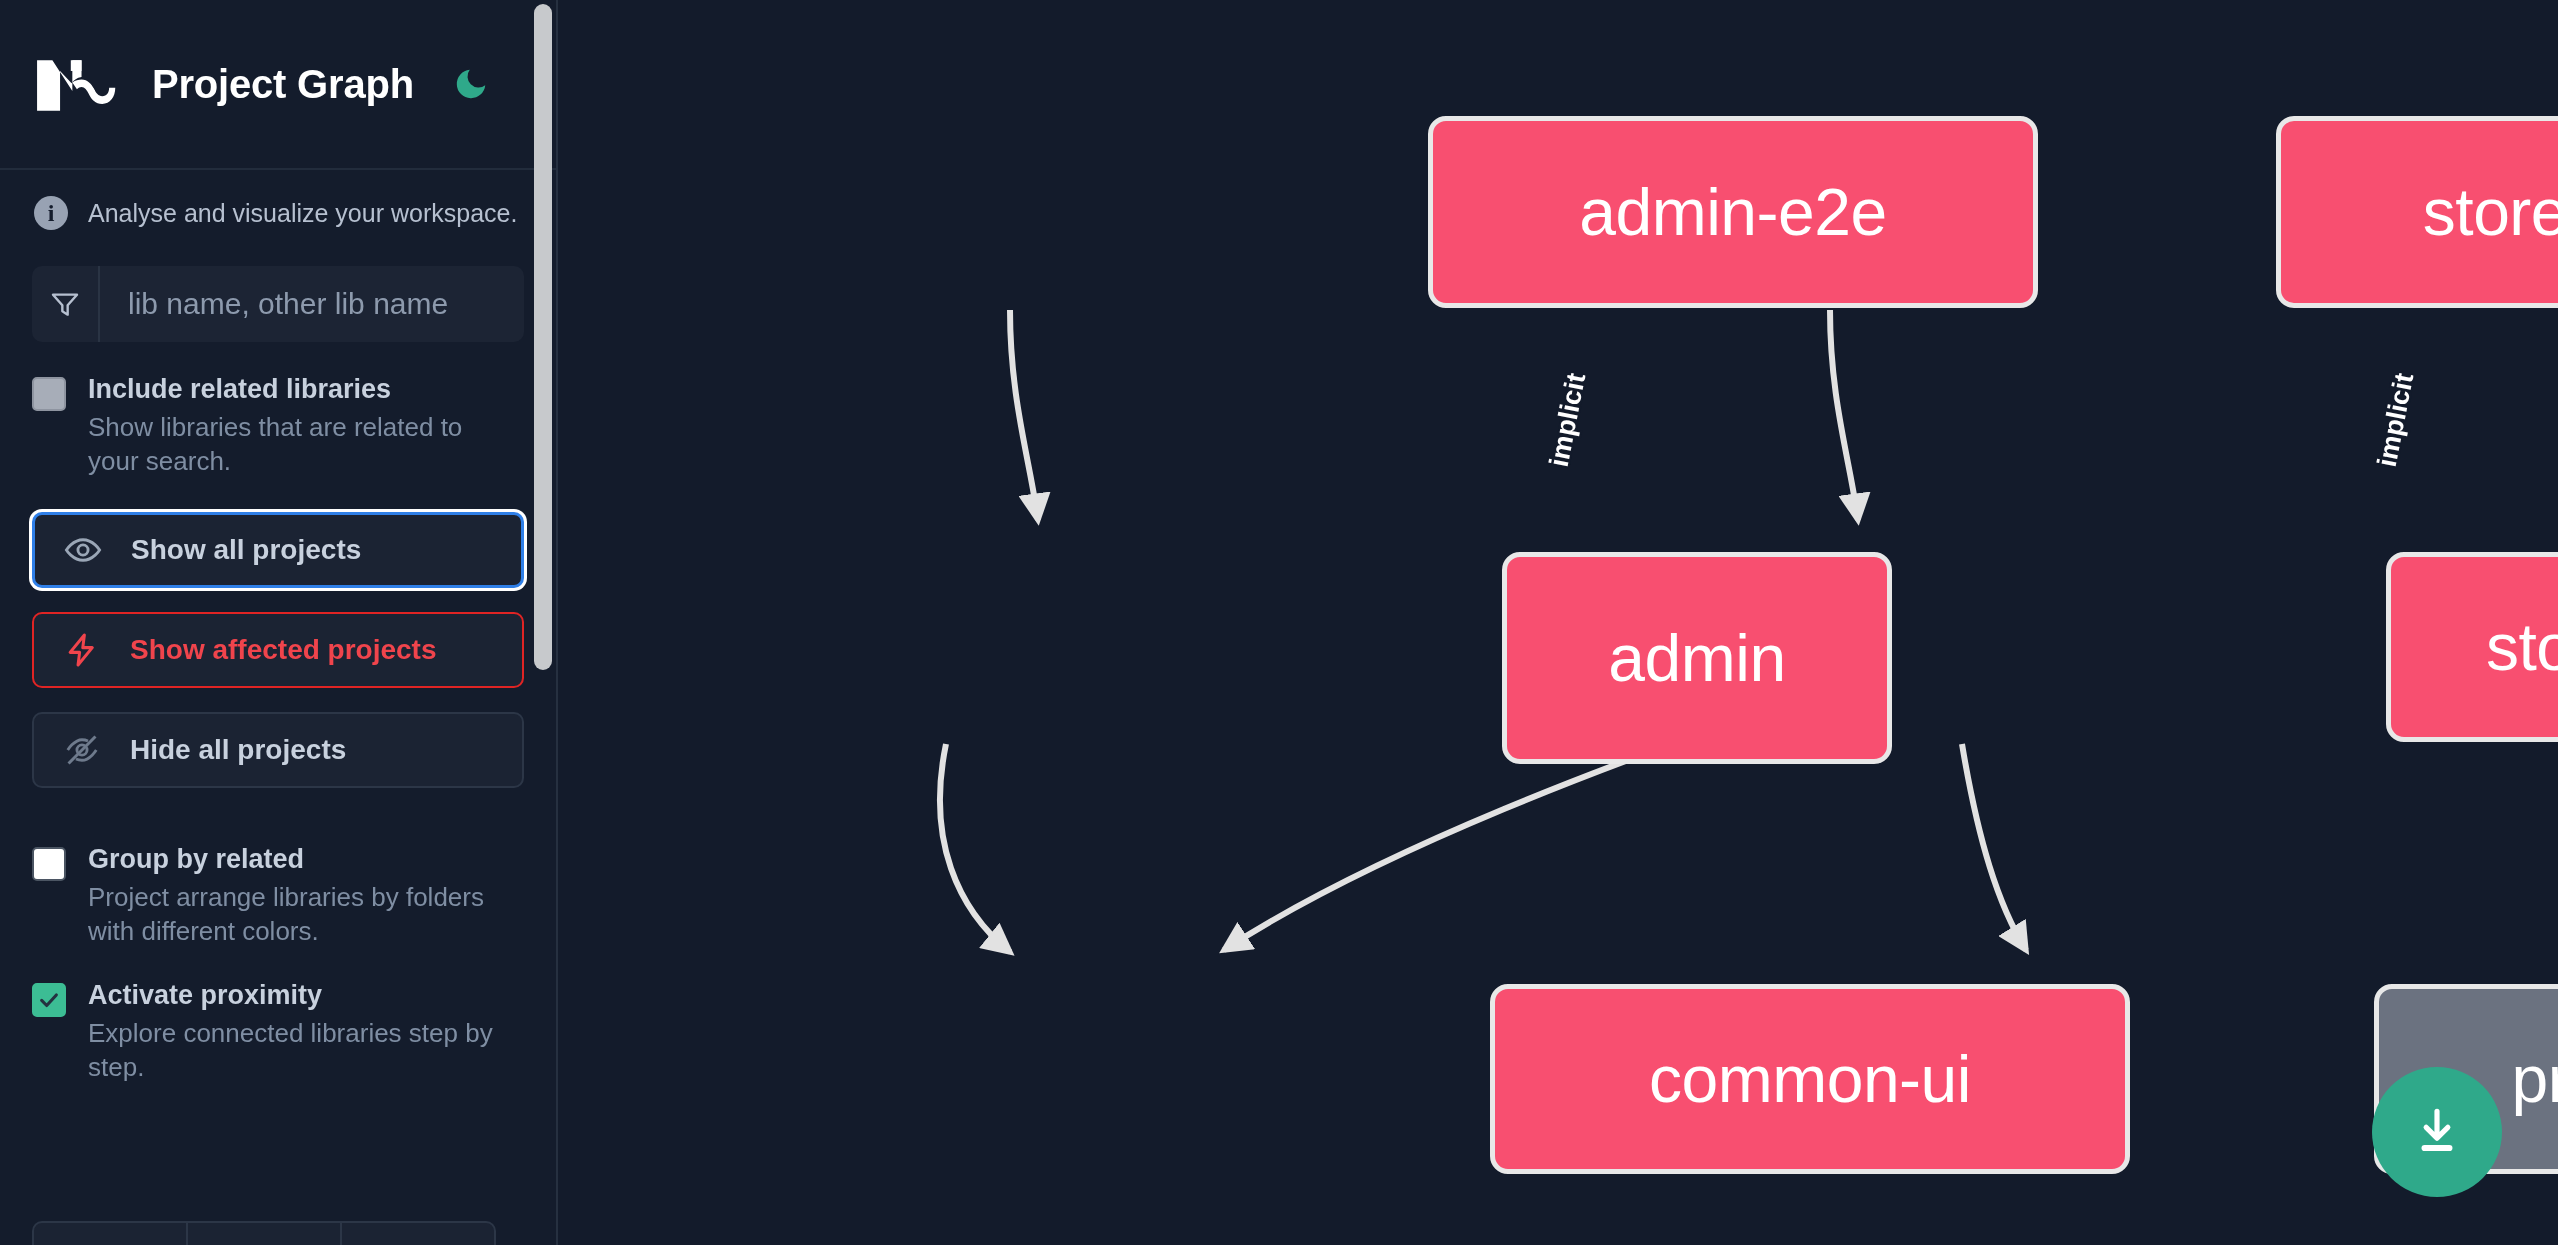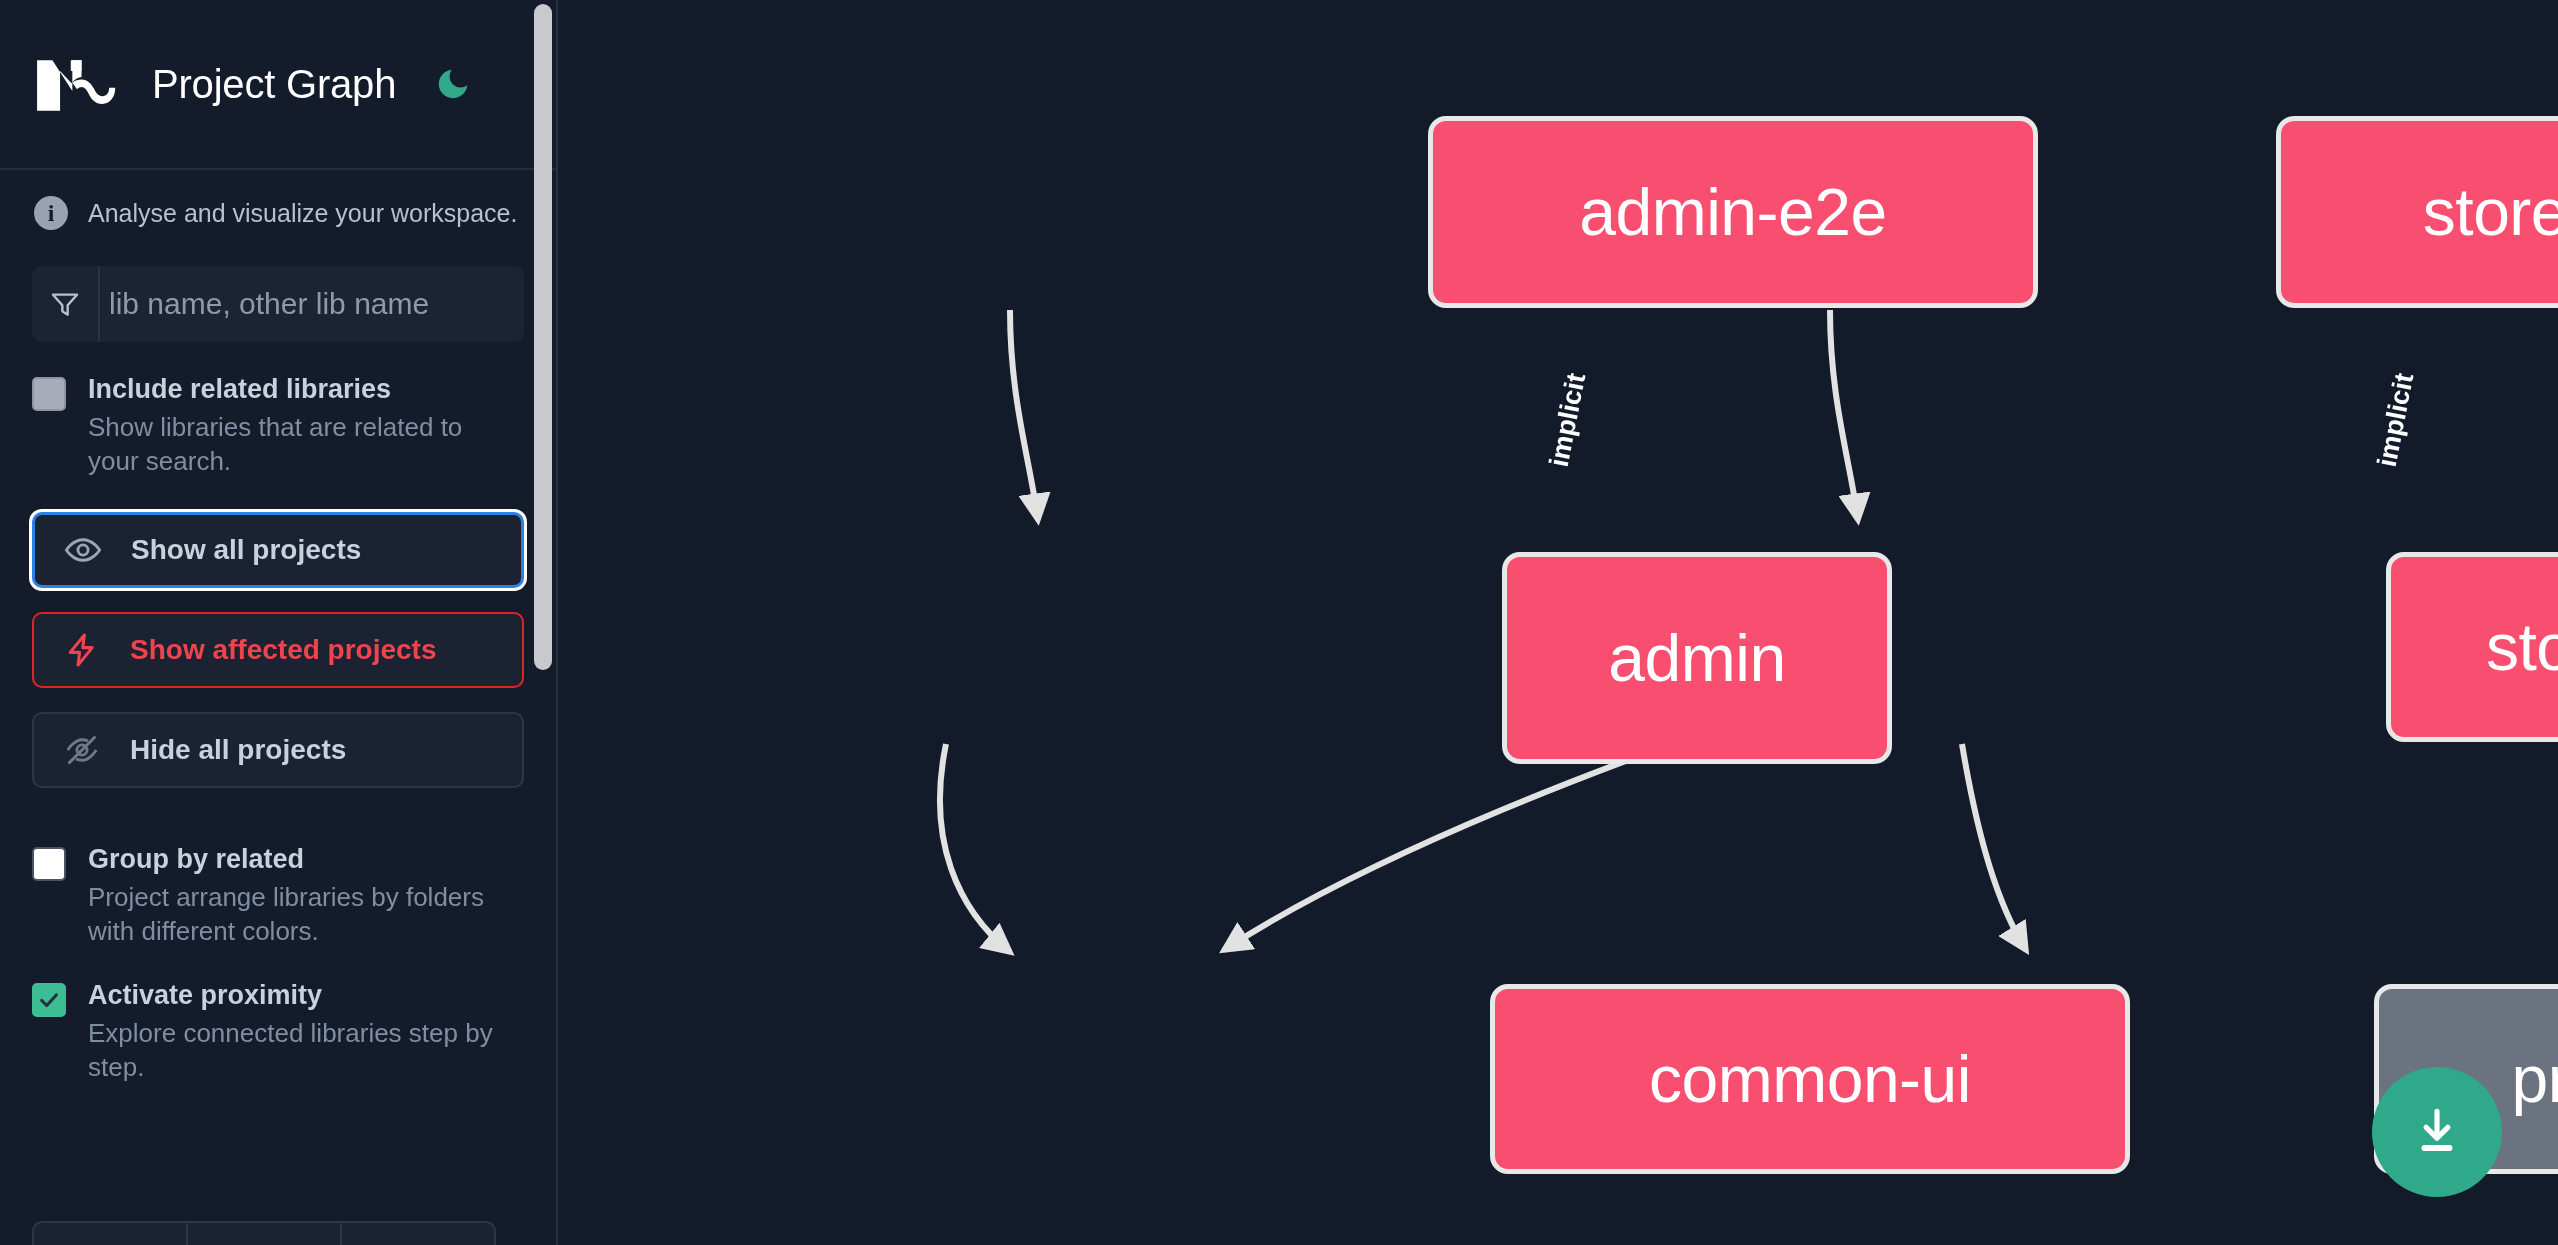--- a/index.html
+++ b/index.html
@@ -41,21 +41,21 @@
 
   .nx-logo {
     width: 92px;
     height: 62px;
     flex: 0 0 92px;
     margin-right: 26px;
   }
 
   .app-title {
     font-size: 40px;
-    font-weight: normal;
+    font-weight: bold;
     color: #FFFFFF;
     letter-spacing: -0.2px;
     white-space: nowrap;
   }
 
   .theme-toggle {
     margin-left: 34px;
     width: 46px;
     height: 46px;
     display: flex;
@@ -111,21 +111,21 @@
     border-right: 2px solid #2A3444;
   }
   .search-input {
     flex: 1 1 auto;
     background: transparent;
     border: none;
     outline: none;
     color: #FFFFFF;
     font-size: 30px;
     font-family: "Liberation Sans", sans-serif;
-    padding: 0 9px;
+    padding: 0 28px;
   }
   .search-input::placeholder { color: #8D9AAD; }
 
   
   .check-row {
     display: flex;
     padding: 30px 32px 0 32px;
     gap: 22px;
   }
   .cb {

